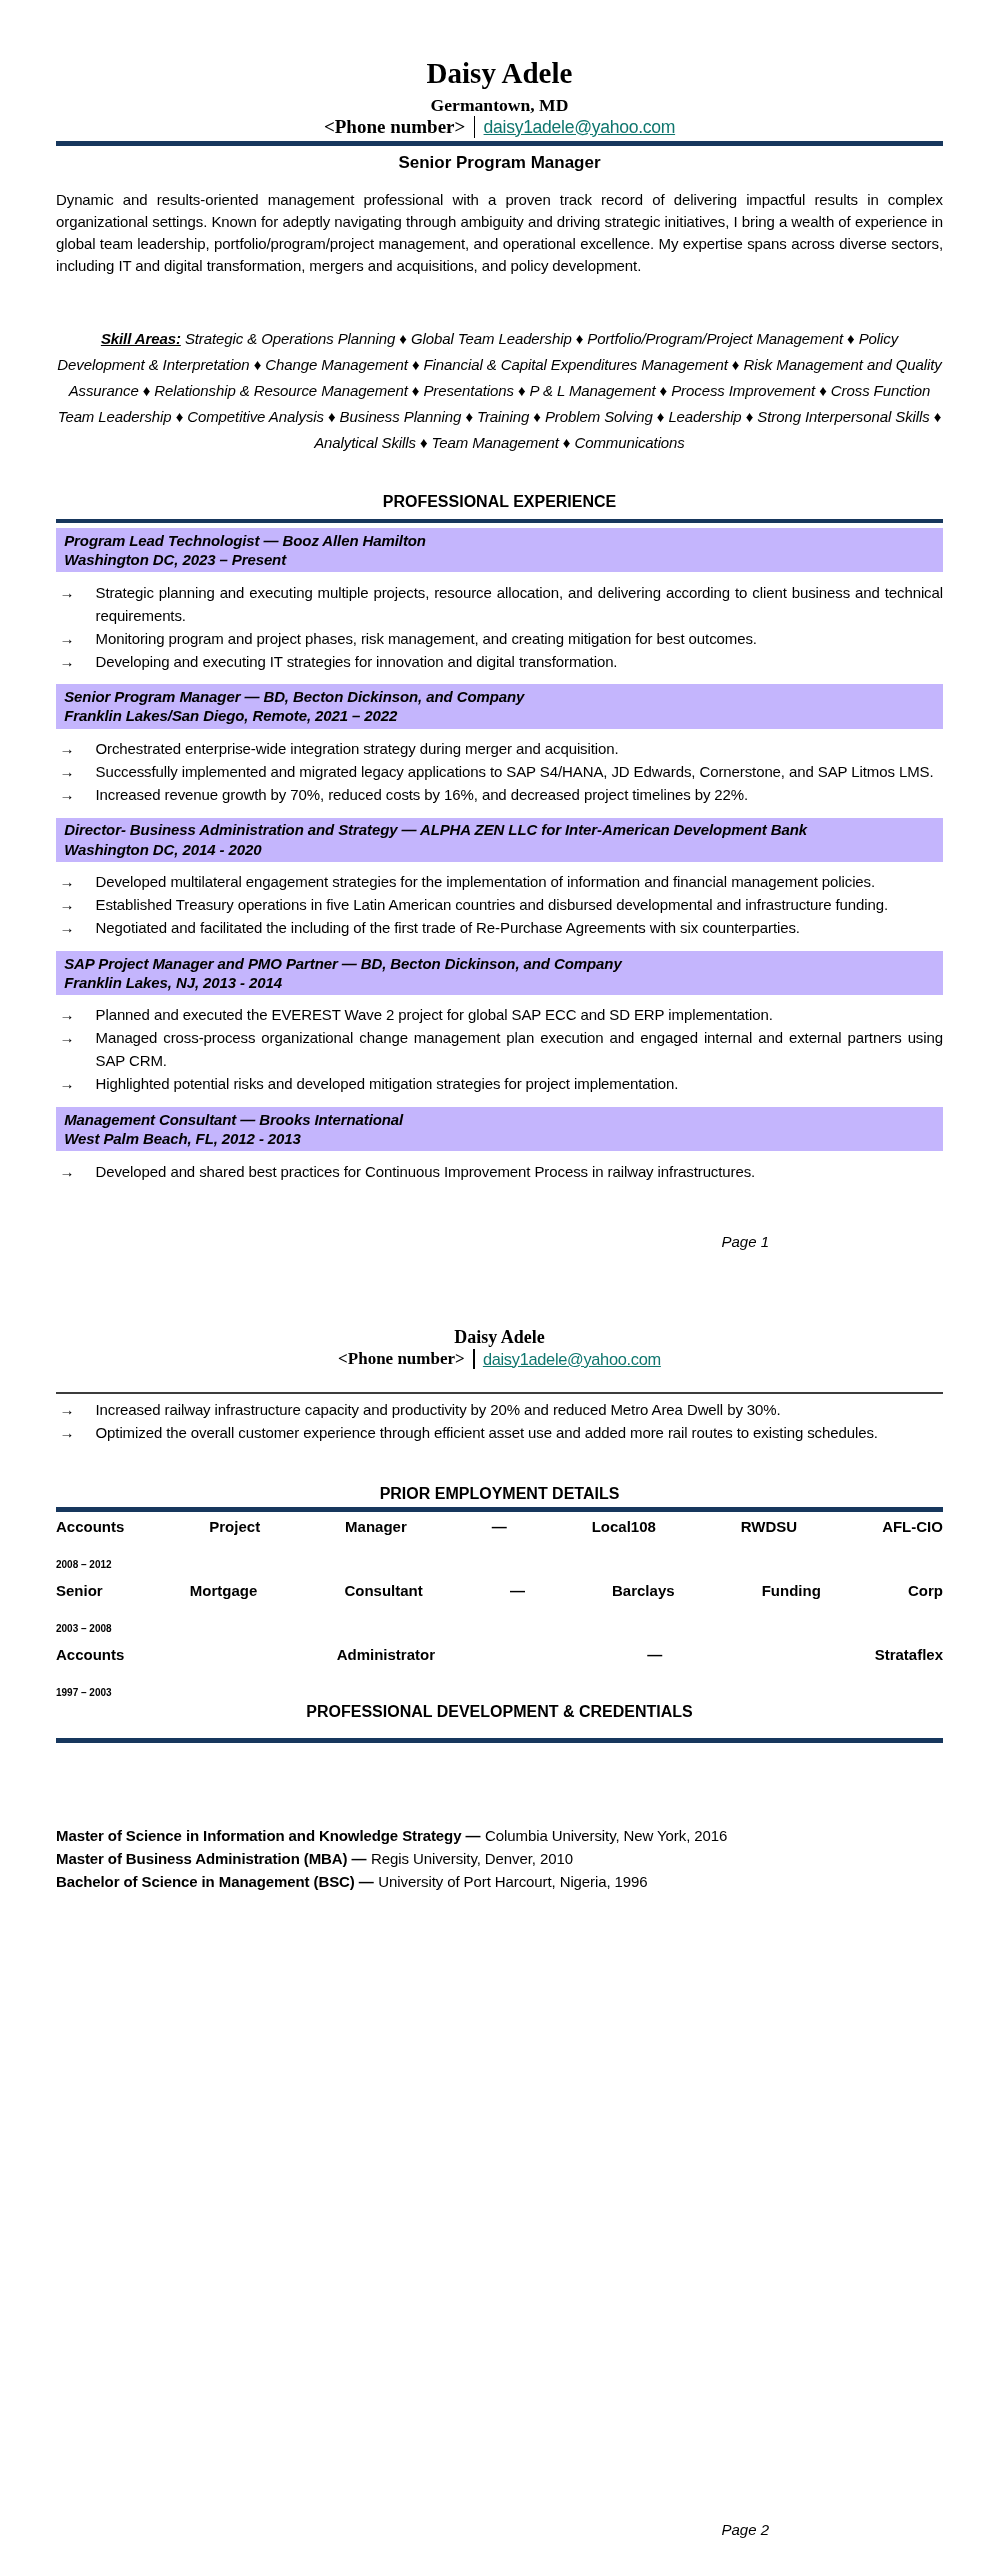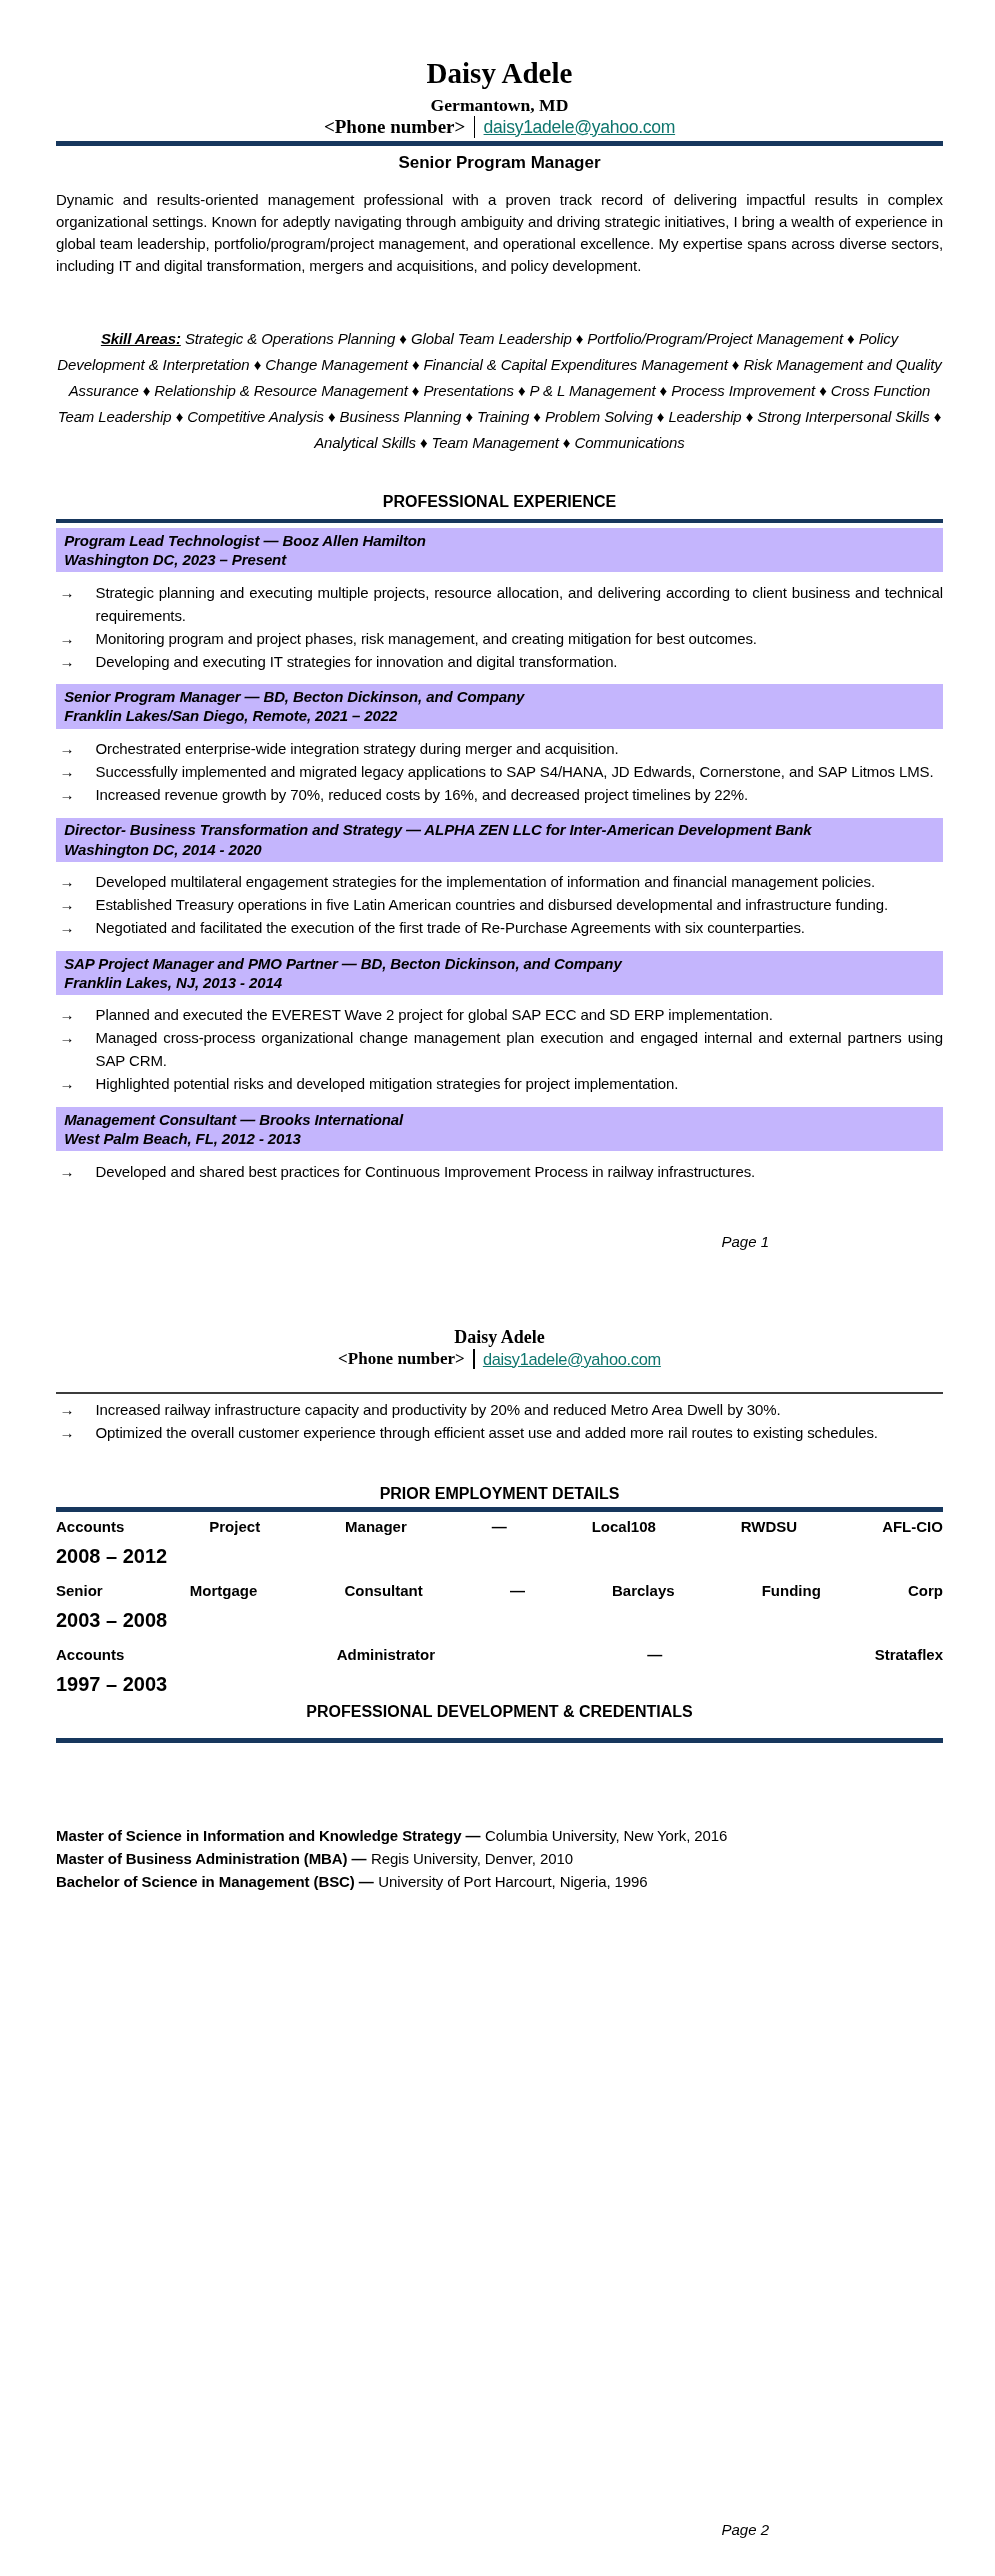--- a/index.html
+++ b/index.html
@@ -56,21 +56,21 @@
   .p2-phone { top:1349px; }
   .p2-phone .phone-label { font-size:17px; }
   .p2-phone .email { font-size:16.4px; }
   .p2-phone .vdivider { height:20px; }
 
   #p2-bullets { top:1398px; }
 
   #prior-table { top:1516px; }
   .pe-row { height:64px; }
   .pe-line { display:flex; justify-content:space-between; font-weight:bold; font-size:15px; line-height:21px; }
-  .pe-dates { font-weight:bold; font-size:20px; line-height:20px; margin-top:9px; }
+  .pe-dates { font-weight:bold; font-size:10px; line-height:20px; margin-top:18px; }
 
   #creds { top:1824px; }
   .cred-line { font-size:15px; line-height:23px; letter-spacing:-0.1px; }
   .cred-degree { font-weight:bold; }
   .cred-detail { margin-left:4.7px; }
 </style>
 </head>
 <body>
 
 <div class="canvas">
@@ -134,35 +134,35 @@
           </div>
         <div class="bullet">
             <span class="arrow">→</span>
             <span class="b-text">Increased revenue growth by 70%, reduced costs by 16%, and decreased project timelines by 22%.</span>
           </div>
       </div>
     </div>
 
     <div class="job">
       <div class="job-head">
-        <div>Director- Business Transformation and Strategy — ALPHA ZEN LLC for Inter-American Development Bank</div>
+        <div>Director- Business Administration and Strategy — ALPHA ZEN LLC for Inter-American Development Bank</div>
         <div>Washington DC, 2014 - 2020</div>
       </div>
       <div class="bullets">
         <div class="bullet">
             <span class="arrow">→</span>
             <span class="b-text">Developed multilateral engagement strategies for the implementation of information and financial management policies.</span>
           </div>
         <div class="bullet">
             <span class="arrow">→</span>
             <span class="b-text">Established Treasury operations in five Latin American countries and disbursed developmental and infrastructure funding.</span>
           </div>
         <div class="bullet">
             <span class="arrow">→</span>
-            <span class="b-text">Negotiated and facilitated the execution of the first trade of Re-Purchase Agreements with six counterparties.</span>
+            <span class="b-text">Negotiated and facilitated the including of the first trade of Re-Purchase Agreements with six counterparties.</span>
           </div>
       </div>
     </div>
 
     <div class="job">
       <div class="job-head">
         <div>SAP Project Manager and PMO Partner — BD, Becton Dickinson, and Company</div>
         <div>Franklin Lakes, NJ, 2013 - 2014</div>
       </div>
       <div class="bullets">

